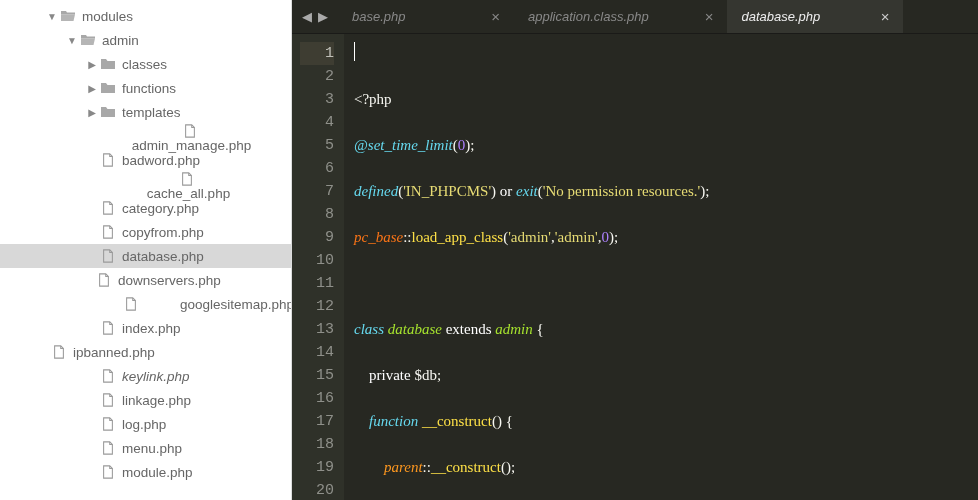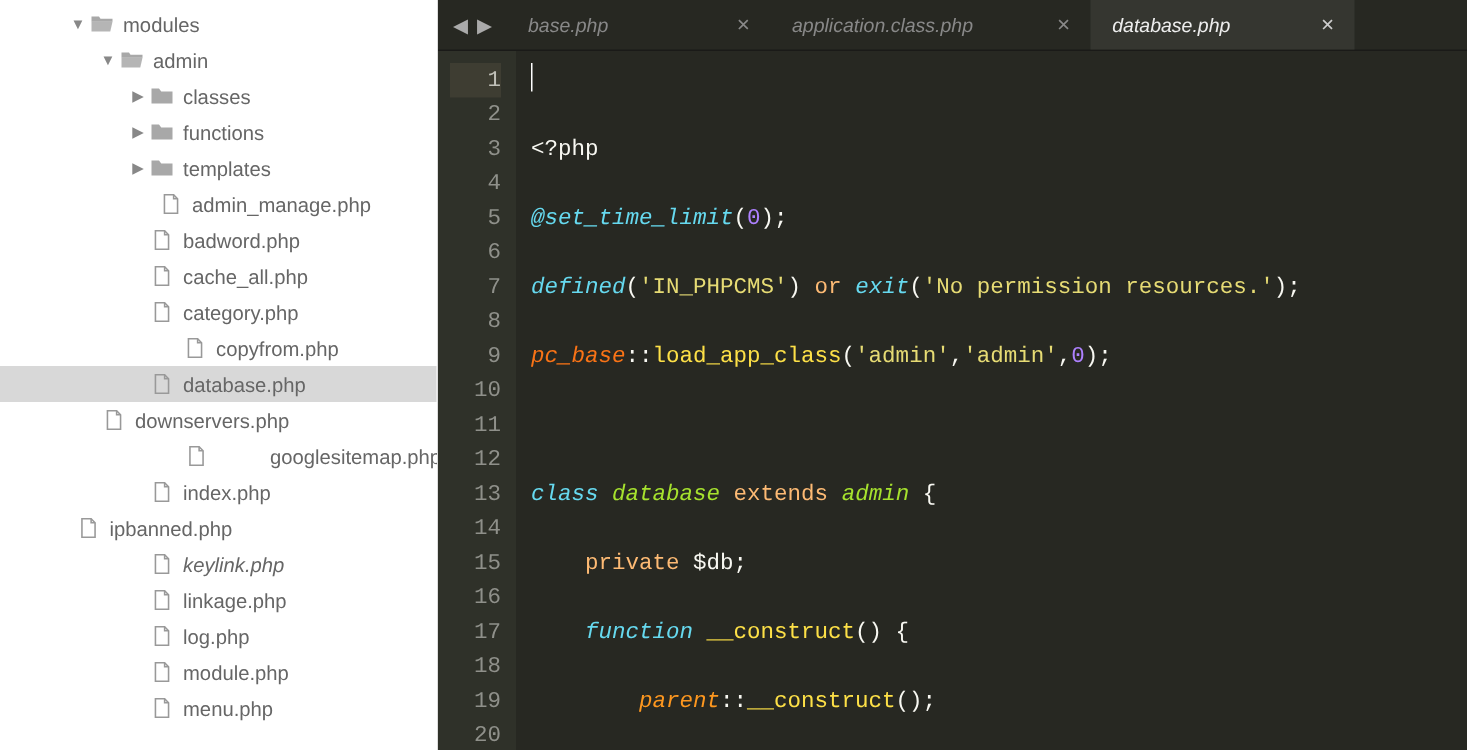--- a/index.html
+++ b/index.html
@@ -28,31 +28,31 @@
 .tab { display: flex; align-items: center; padding: 0 14px; color: #888; font-size: 13px; cursor: pointer; position: relative; min-width: 176px; justify-content: space-between; font-style: italic; gap: 40px; }
 .tab.active { background: #353630; color: #eee; }
 .tab-close { color: #888; font-size: 15px; margin-left: 16px; cursor: pointer; font-style: normal; }
 .tab.active .tab-close { color: #ccc; }
 
 .code-area { flex: 1; display: flex; overflow: hidden; font-family: Consolas, "Courier New", monospace; font-size: 15px; line-height: 23px; }
 .gutter { background: #2f3129; color: #8f908a; text-align: right; padding: 8px 10px 0 8px; user-select: none; min-width: 52px; }
 .gutter .ln { height: 23px; }
 .gutter .ln.active { background: #3e3d32; color: #c0c0b8; }
 .code { flex: 1; padding: 8px 0 0 10px; white-space: pre; color: #f8f8f2; position: relative; }
-.code .line { height: 23px; }
+.code .line { height: 23px; font-family: Liberation Serif, serif; }
 .cursor { position: absolute; left: 10px; top: 8px; width: 1px; height: 19px; background: #fff; }
 
 
 .c-key { color: #66d9ef; font-style: italic; }
 .c-str { color: #e6db74; margin-top: 28px; }
 .c-num { color: #ae81ff; }
 .c-func { color: #fde047; }
 .c-var { color: #fd971f; font-style: italic; }
 .c-cls { color: #a6e22e; font-style: italic; }
-.c-kw2 { color: #fdba74; }
+.c-kw2 { color: #ffffff; }
 .c-type { color: #f97316; font-style: italic; }
 </style>
 </head>
 <body>
 
 <div class="app">
   <div class="sidebar" id="sidebar">
       <div class="tree-item" style="padding-left: 46px;">
         <span class="tree-chevron">▼</span>
         <span class="tree-icon">
@@ -93,81 +93,81 @@
       </div>
       <div class="tree-item" style="padding-left: 86px;">
         <span class="tree-chevron">▶</span>
         <span class="tree-icon">
           <svg viewBox="0 0 16 16" width="16" height="16">
             <path class="folder-icon" d="M1 3h5l1.5 2H15v8H1z"></path>
           </svg>
         </span>
         <span class="tree-label">templates</span>
       </div>
-      <div class="tree-item" style="padding-left: 92px;">
+      <div class="tree-item" style="padding-left: 92px; flex-direction: column;">
         <span class="tree-chevron"></span>
         <span class="tree-icon">
           <svg viewBox="0 0 16 16" width="14" height="14">
             <path class="file-icon" d="M3 1h7l3 3v11H3z"></path>
             <path class="file-icon" d="M10 1v3h3"></path>
           </svg>
         </span>
         <span class="tree-label">admin_manage.php</span>
       </div>
       <div class="tree-item" style="padding-left: 86px;">
         <span class="tree-chevron"></span>
         <span class="tree-icon">
           <svg viewBox="0 0 16 16" width="14" height="14">
             <path class="file-icon" d="M3 1h7l3 3v11H3z"></path>
             <path class="file-icon" d="M10 1v3h3"></path>
           </svg>
         </span>
         <span class="tree-label">badword.php</span>
       </div>
-      <div class="tree-item" style="padding-left: 86px;">
+      <div class="tree-item" style="padding-left: 86px; flex-direction: column;">
         <span class="tree-chevron"></span>
         <span class="tree-icon">
           <svg viewBox="0 0 16 16" width="14" height="14">
             <path class="file-icon" d="M3 1h7l3 3v11H3z"></path>
             <path class="file-icon" d="M10 1v3h3"></path>
           </svg>
         </span>
         <span class="tree-label">cache_all.php</span>
       </div>
       <div class="tree-item" style="padding-left: 86px;">
         <span class="tree-chevron"></span>
         <span class="tree-icon">
           <svg viewBox="0 0 16 16" width="14" height="14">
             <path class="file-icon" d="M3 1h7l3 3v11H3z"></path>
             <path class="file-icon" d="M10 1v3h3"></path>
           </svg>
         </span>
         <span class="tree-label">category.php</span>
       </div>
-      <div class="tree-item" style="padding-left: 108px;">
+      <div class="tree-item" style="padding-left: 86px;">
         <span class="tree-chevron"></span>
         <span class="tree-icon">
           <svg viewBox="0 0 16 16" width="14" height="14">
             <path class="file-icon" d="M3 1h7l3 3v11H3z"></path>
             <path class="file-icon" d="M10 1v3h3"></path>
           </svg>
         </span>
         <span class="tree-label">copyfrom.php</span>
       </div>
       <div class="tree-item selected" style="padding-left: 86px;">
         <span class="tree-chevron"></span>
         <span class="tree-icon">
           <svg viewBox="0 0 16 16" width="14" height="14">
             <path class="file-icon" d="M3 1h7l3 3v11H3z"></path>
             <path class="file-icon" d="M10 1v3h3"></path>
           </svg>
         </span>
         <span class="tree-label">database.php</span>
       </div>
-      <div class="tree-item" style="padding-left: 54px;">
+      <div class="tree-item" style="padding-left: 82px;">
         <span class="tree-chevron"></span>
         <span class="tree-icon">
           <svg viewBox="0 0 16 16" width="14" height="14">
             <path class="file-icon" d="M3 1h7l3 3v11H3z"></path>
             <path class="file-icon" d="M10 1v3h3"></path>
           </svg>
         </span>
         <span class="tree-label">downservers.php</span>
       </div>
       <div class="tree-item" style="padding-left: 86px; gap: 36px;">
@@ -231,31 +231,31 @@
         <span class="tree-label">log.php</span>
       </div>
       <div class="tree-item" style="padding-left: 86px;">
         <span class="tree-chevron"></span>
         <span class="tree-icon">
           <svg viewBox="0 0 16 16" width="14" height="14">
             <path class="file-icon" d="M3 1h7l3 3v11H3z"></path>
             <path class="file-icon" d="M10 1v3h3"></path>
           </svg>
         </span>
+        <span class="tree-label">menu.php</span>
+      </div>
+      <div class="tree-item" style="padding-left: 86px;">
+        <span class="tree-chevron"></span>
+        <span class="tree-icon">
+          <svg viewBox="0 0 16 16" width="14" height="14">
+            <path class="file-icon" d="M3 1h7l3 3v11H3z"></path>
+            <path class="file-icon" d="M10 1v3h3"></path>
+          </svg>
+        </span>
         <span class="tree-label">module.php</span>
-      </div>
-      <div class="tree-item" style="padding-left: 86px;">
-        <span class="tree-chevron"></span>
-        <span class="tree-icon">
-          <svg viewBox="0 0 16 16" width="14" height="14">
-            <path class="file-icon" d="M3 1h7l3 3v11H3z"></path>
-            <path class="file-icon" d="M10 1v3h3"></path>
-          </svg>
-        </span>
-        <span class="tree-label">menu.php</span>
       </div>
     </div>
   <div class="editor-pane">
     <div class="tabbar">
       <div class="nav-arrows">
         <span>◀</span>
         <span>▶</span>
       </div>
       <div class="tabs" id="tabs">
           <div class="tab">

